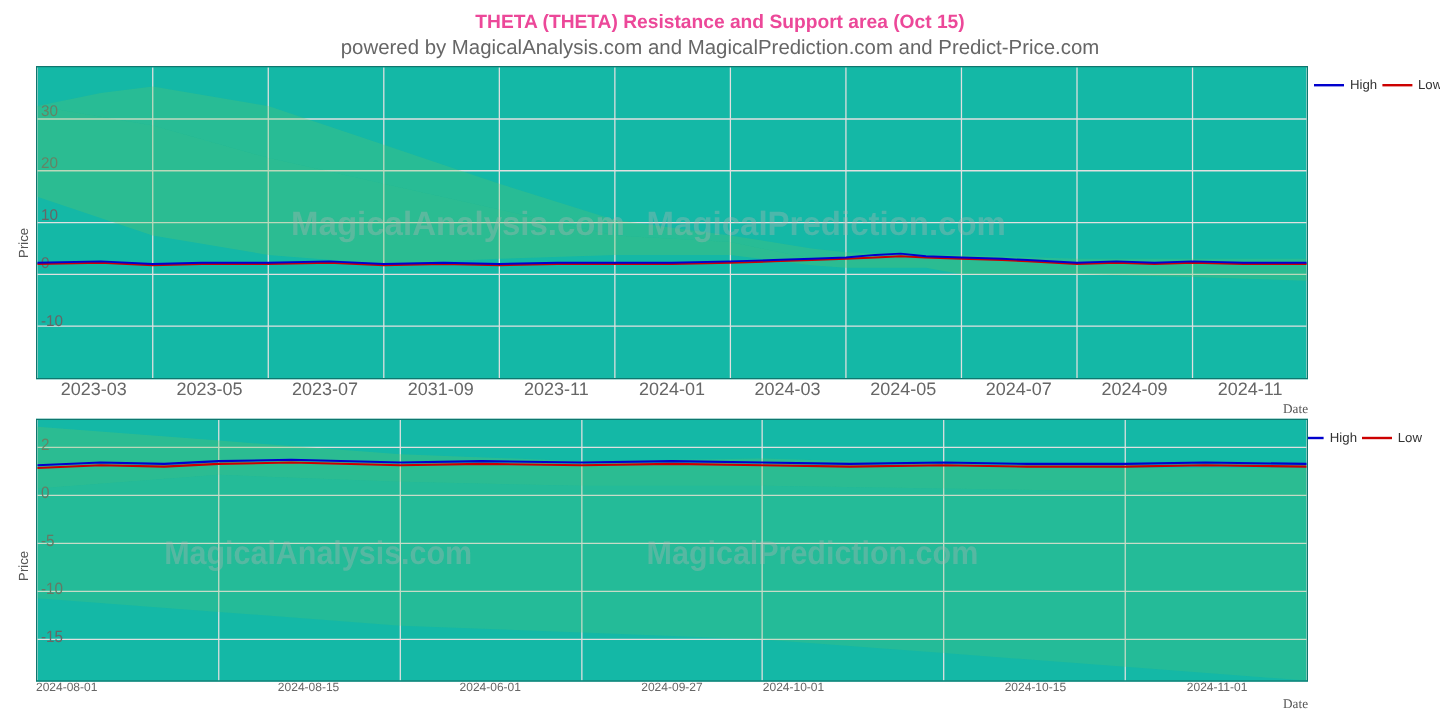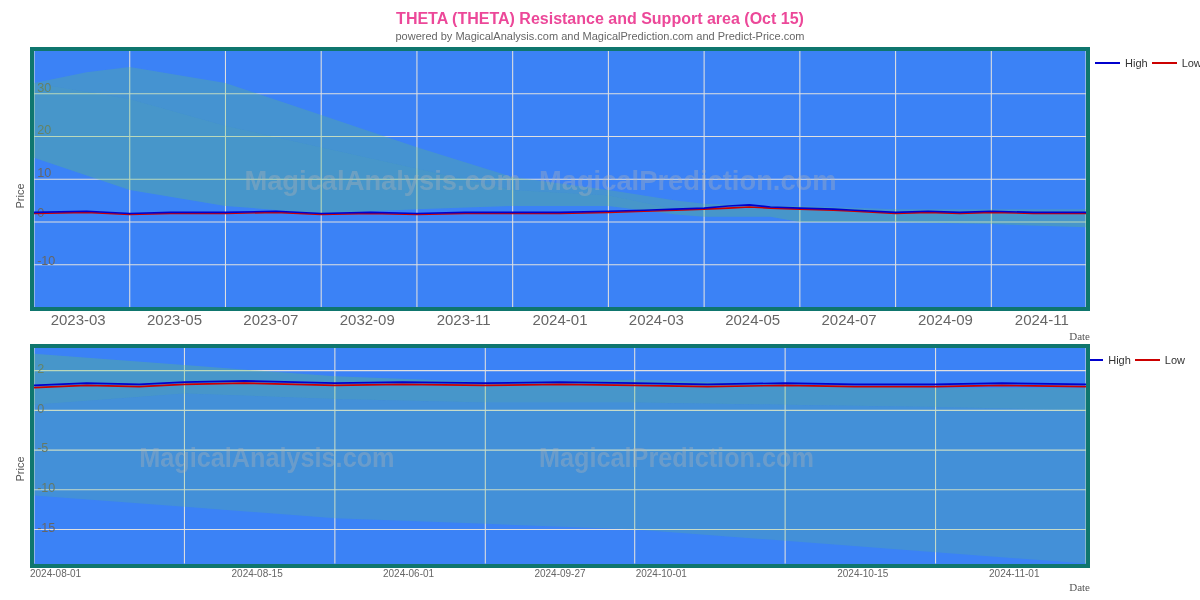--- a/index.html
+++ b/index.html
@@ -19,21 +19,21 @@
     }
     .main-title {
       text-align: center;
       font-size: 16px;
       font-weight: bold;
       color: #ec4899;
       margin-bottom: 2px;
     }
     .subtitle {
       text-align: center;
-      font-size: 11px;
+      font-size: 17px;
       color: #666;
       margin-bottom: 5px;
     }
     .charts-container {
       display: flex;
       flex-direction: column;
       flex: 1;
       gap: 0;
     }
     .chart-wrapper {
@@ -49,22 +49,22 @@
       color: #555;
       display: flex;
       align-items: center;
       justify-content: center;
       width: 20px;
       flex-shrink: 0;
     }
     .chart-area {
       flex: 1;
       position: relative;
-      border: 4px solid #0f766e;
-      background: #3b82f6;
+      border: 1px solid #0f766e;
+      background: #14b8a6;
       overflow: hidden;
     }
     .chart-svg {
       width: 100%;
       height: 100%;
     }
     .legend-area {
       width: 100px;
       display: flex;
       align-items: flex-start;
@@ -209,21 +209,21 @@
 
             <text x="200" y="130" font-size="26" fill="rgba(180,180,180,0.35)" font-weight="bold">MagicalAnalysis.com</text>
             <text x="480" y="130" font-size="26" fill="rgba(180,180,180,0.35)" font-weight="bold">MagicalPrediction.com</text>
           </svg>
         </div>
 
         <div style="display:flex;flex-direction:row;padding-left:0;font-size:15px;color:#666;margin-left:0;">
           <div style="flex:1;text-align:center">2023-03</div>
           <div style="flex:1;text-align:center">2023-05</div>
           <div style="flex:1;text-align:center">2023-07</div>
-          <div style="flex:1;text-align:center">2032-09</div>
+          <div style="flex:1;text-align:center">2031-09</div>
           <div style="flex:1;text-align:center">2023-11</div>
           <div style="flex:1;text-align:center">2024-01</div>
           <div style="flex:1;text-align:center">2024-03</div>
           <div style="flex:1;text-align:center">2024-05</div>
           <div style="flex:1;text-align:center">2024-07</div>
           <div style="flex:1;text-align:center">2024-09</div>
           <div style="flex:1;text-align:center">2024-11</div>
         </div>
         <div class="x-axis-label">Date</div>
       </div>

